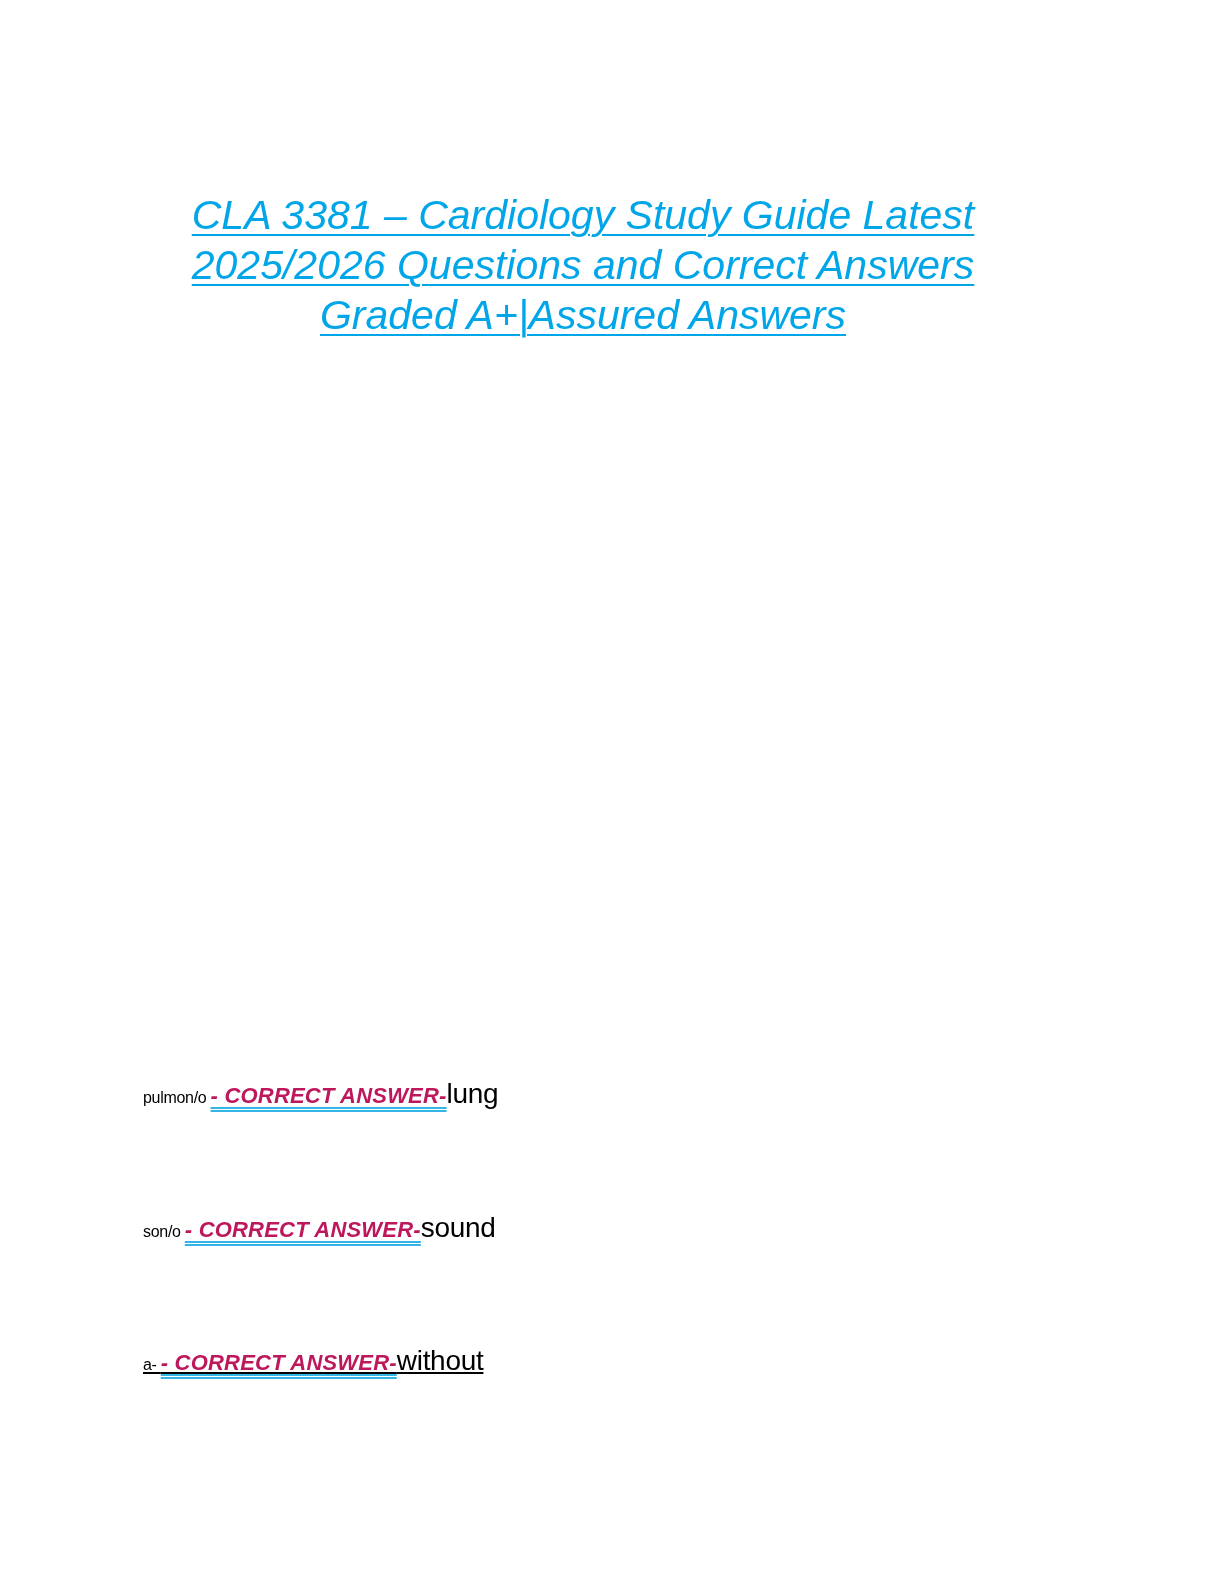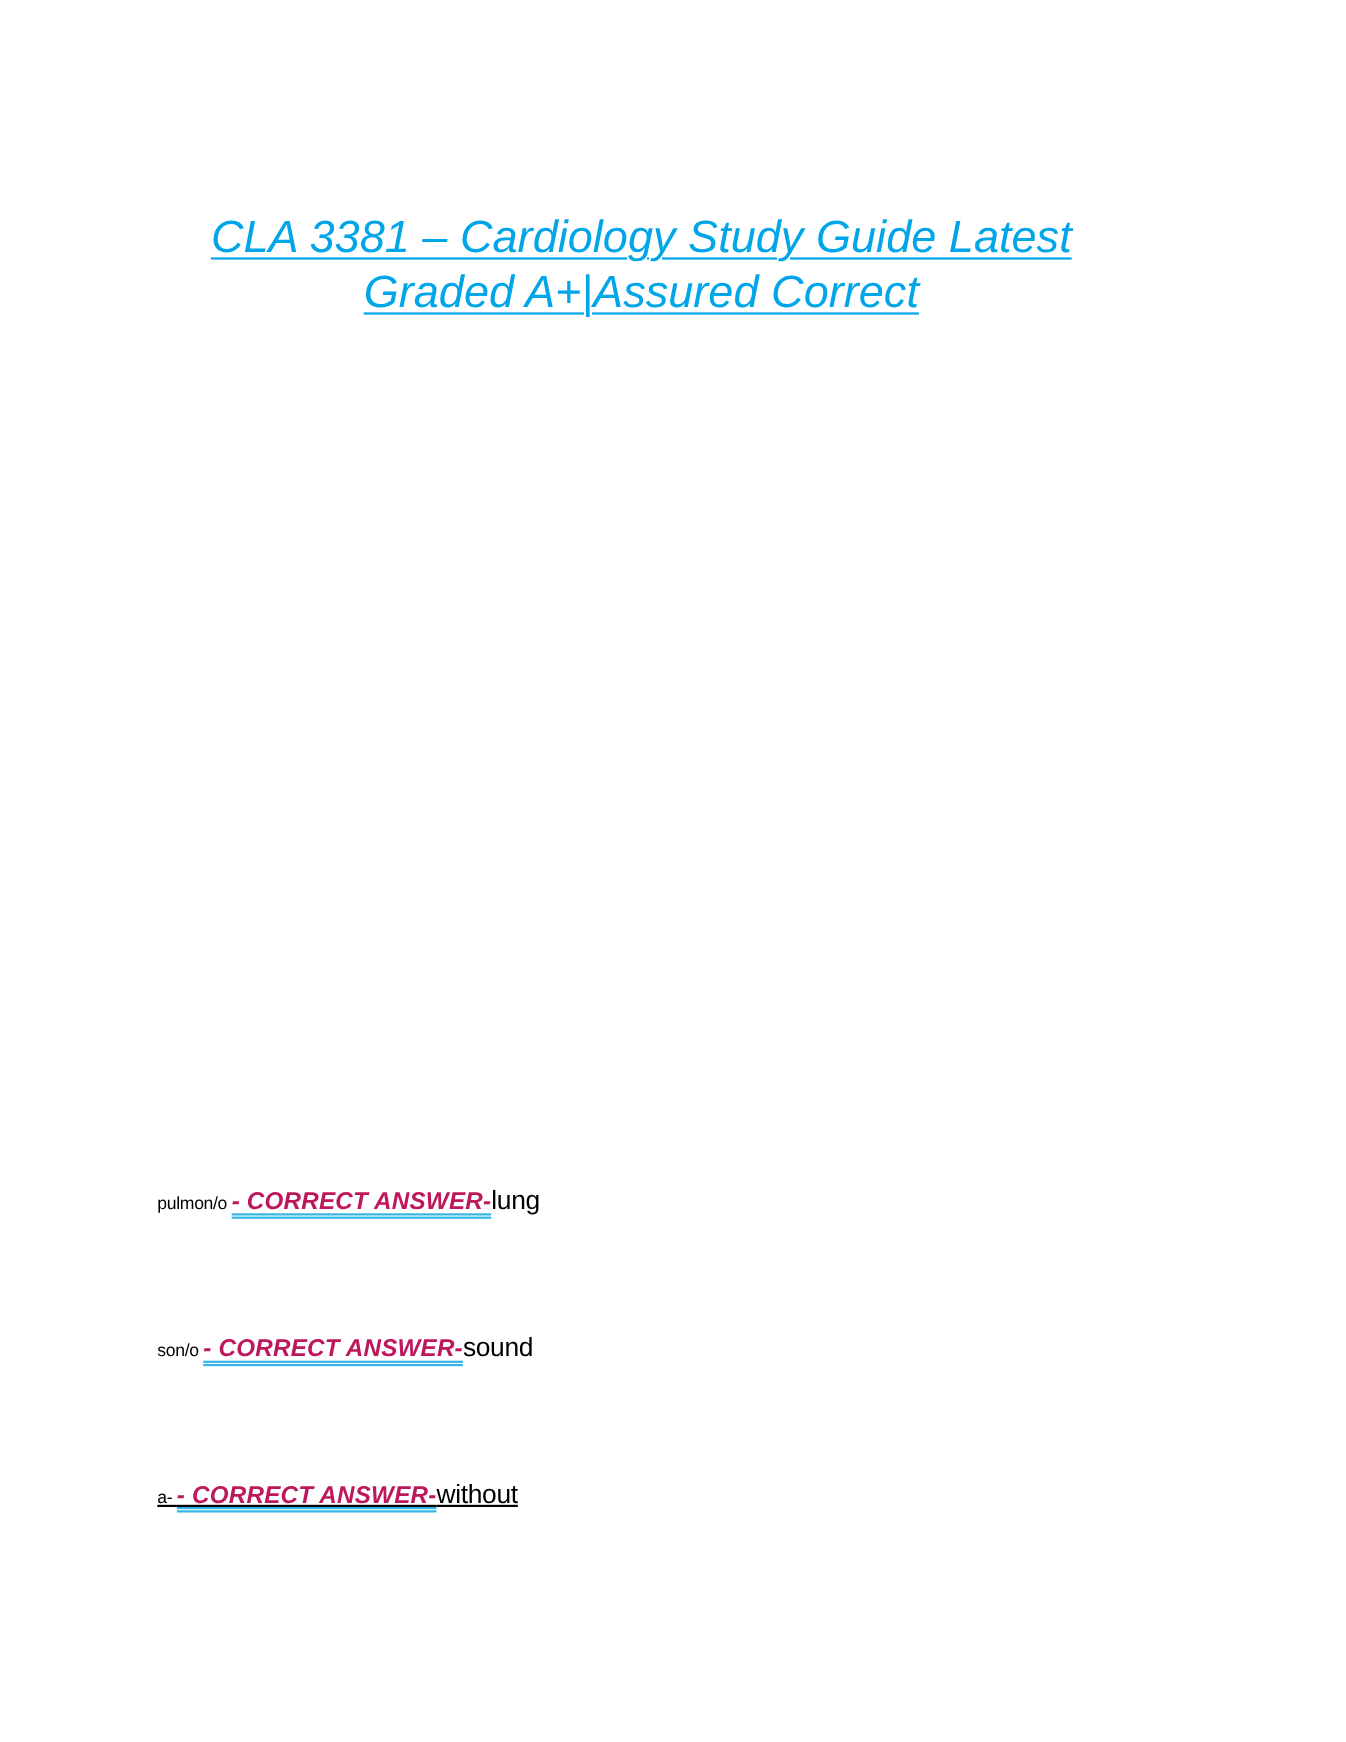--- a/index.html
+++ b/index.html
@@ -22,39 +22,40 @@
   }
   .qa {
     position: absolute; left: 143px;
     font-family: "DejaVu Sans", sans-serif;
     font-size: 22px;
     color: #000;
     white-space: nowrap;
     letter-spacing: -0.3px;
   }
   .qa .term { font-family: "Liberation Sans", sans-serif; font-size: 16px; }
-  .qa .ans { font-family: "Liberation Sans", sans-serif; font-size: 24px; margin-top: 32px; }
+  .qa .ans { font-family: "Liberation Sans", sans-serif; font-size: 28px; margin-top: 32px; }
   .qa .tag {
     font-family: "Liberation Sans", sans-serif;
     font-weight: bold; font-style: italic;
     font-size: 22px;
     color: #be185d;
     text-decoration: underline double #33b5e8;
     text-underline-offset: 4px;
     letter-spacing: 0.2px;
   }
 </style>
 </head>
 <body>
 
 <div class="page">
 
   <div class="title">
     <span class="tline"><span>CLA 3381 – Cardiology Study Guide Latest</span></span>
-    <span class="tline"><span>Graded A+|Assured Correct</span></span>
+    <span class="tline"><span>2025/2026 Questions and Correct Answers</span></span>
+    <span class="tline"><span>Graded A+|Assured Answers</span></span>
   </div>
 
   <div class="qa" style="top:1078px;">
     <span class="term">pulmon/o </span><span class="tag">- CORRECT ANSWER-</span><span class="ans">lung</span>
   </div>
 
   <div class="qa" style="top:1212px;">
     <span class="term">son/o </span><span class="tag">- CORRECT ANSWER-</span><span class="ans">sound</span>
   </div>
 

